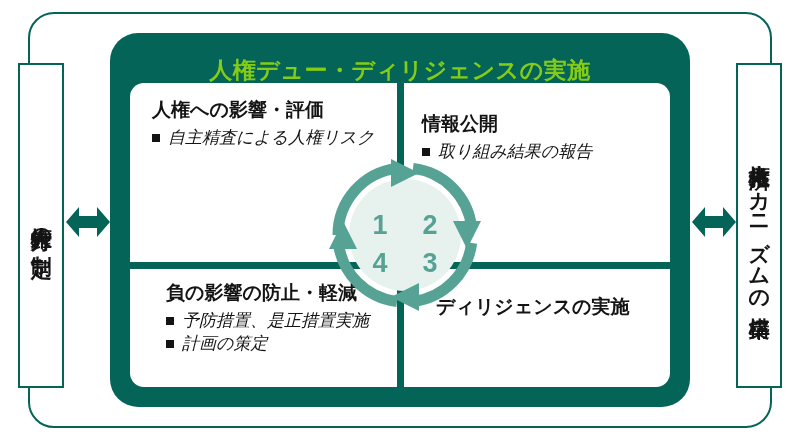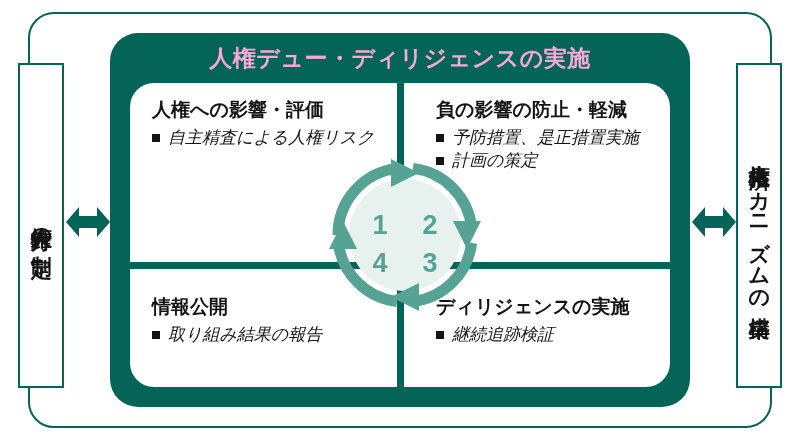--- a/index.html
+++ b/index.html
@@ -37,41 +37,41 @@
     top: 33px;
     width: 580px;
     height: 374px;
     background: #046457;
     border-radius: 28px;
     box-sizing: border-box;
   }
   .ddf-title {
     position: absolute;
     left: 0;
-    top: 0;
+    top: 12px;
     width: 100%;
     height: 50px;
     line-height: 50px;
     text-align: center;
-    color: #f9a8d4;
+    color: #84cc16;
     font-size: 23px;
     font-weight: bold;
     letter-spacing: 0.5px;
     white-space: nowrap;
   }
 
   
   .grid-panel {
     position: absolute;
     left: 20px;
     top: 50px;
     width: 540px;
     height: 304px;
     background: #ffffff;
-    border-radius: 24px;
+    border-radius: 14px;
     overflow: hidden;
   }
   .grid-inner {
     position: absolute;
     inset: 0;
     display: grid;
     grid-template-columns: 1fr 1fr;
     grid-template-rows: 183px 1fr;
   }
   .quad {
@@ -222,55 +222,51 @@
 
     <div class="grid-panel">
       <div class="grid-inner">
 
         <div class="quad q1">
           <div class="quad-title">人権への影響・評価</div>
           <ul class="bullets">
             <li>
               <span class="bsq"></span>
               <span>自主精査による人権リスク</span><br>
+            </li>
+          </ul>
+        </div>
+
+        <div class="quad q3">
+          <div class="quad-title">情報公開</div>
+          <ul class="bullets">
+            <li>
+              <span class="bsq"></span>
+              <span>取り組み結果の報告</span>
             </li>
           </ul>
         </div>
 
         <div class="quad q2">
           <div class="quad-title">負の影響の防止・軽減</div>
           <ul class="bullets">
             <li>
               <span class="bsq"></span>
               <span>予防措置、是正措置実施</span>
             </li>
             <li>
               <span class="bsq"></span>
               <span>計画の策定</span>
             </li>
           </ul>
         </div>
 
-        <div class="quad q3">
-          <div class="quad-title">情報公開</div>
-          <ul class="bullets">
-            <li>
-              <span class="bsq"></span>
-              <span>取り組み結果の報告</span>
-            </li>
-          </ul>
-        </div>
-
         <div class="quad q4">
           <div class="quad-title">ディリジェンスの実施</div>
           <ul class="bullets">
-            <li>
-              <span class="bsq"></span>
-              <span>継続追跡検証</span>
-            </li>
           </ul>
         </div>
 
       </div>
 
       <div class="div-h"></div>
       <div class="div-v"></div>
     </div>
   </div>
 

